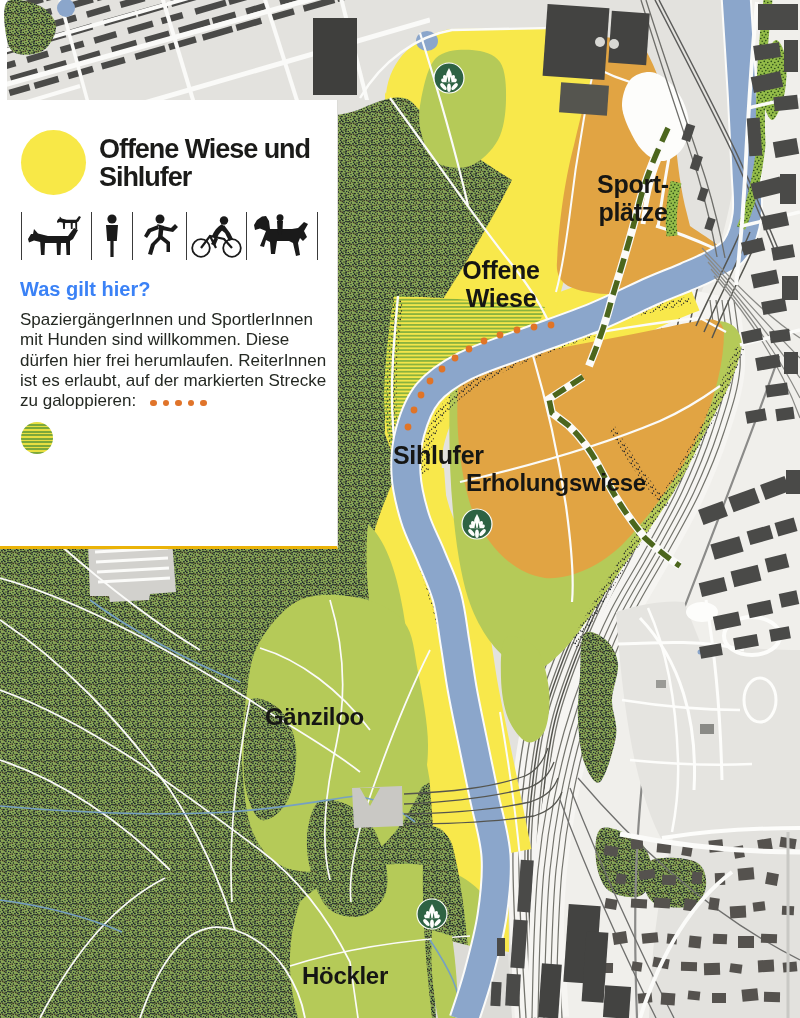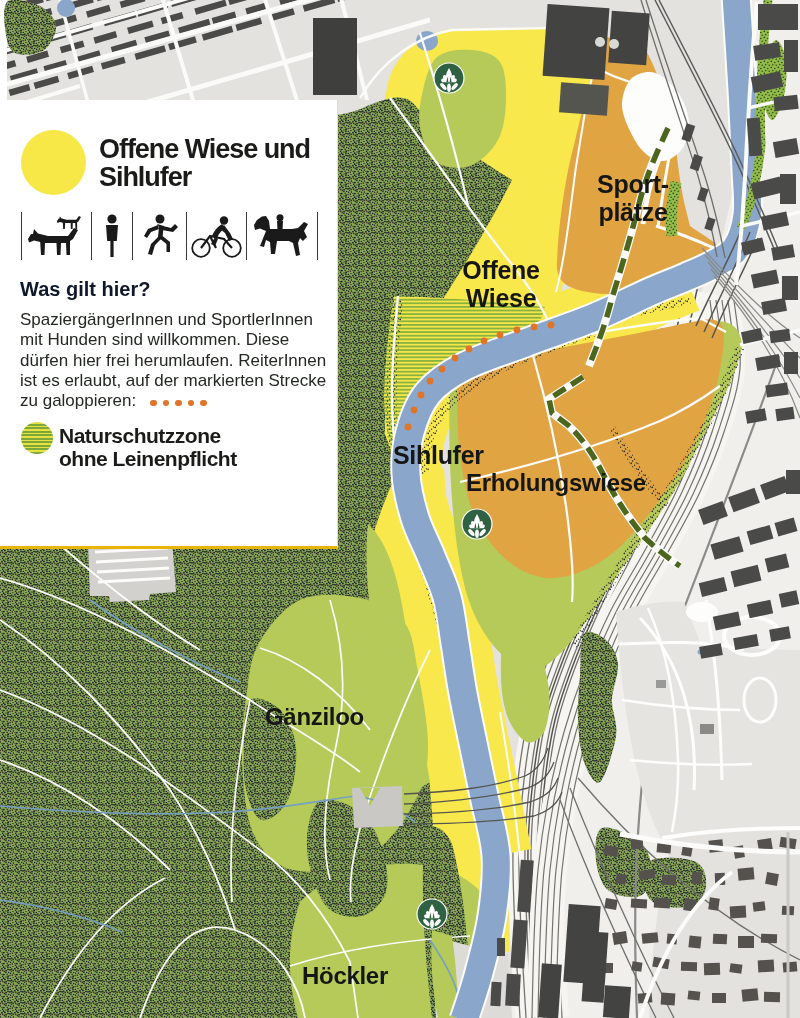--- a/index.html
+++ b/index.html
@@ -855,21 +855,20 @@
         </div>
   <div style="box-sizing:border-box;width:72px;height:48px;border-left:1.6px solid #3a3a3a;border-right:1.6px solid #3a3a3a;display:flex;align-items:center;justify-content:center">
           <svg width="60" height="44" viewBox="0 0 60 44">
             <path d="M2,11 L5,6 L10,2.5 L14,2 L17,7 L18,15 L40,15 L46,14 L52,8 L56,10 L52,17 L55,23 L51,27 L48,24 L46,29 L48,41 L44,42 L41,29 L37,27 L25,27 L23,40 L19,40 L18,28 L14,26 L12,33 L8,32 L12,22 L14,17 L8,14.5 L3,16 Z" fill="#1a1a1a"></path>
             <circle cx="28" cy="3.8" r="3.5" fill="#1a1a1a"></circle>
             <path d="M25,7 L31,7 L30.5,16 L29,21 L26.5,21 L25.5,16 Z" fill="#1a1a1a"></path>
           </svg>
         </div>
  </div>
 
- <div style="position:absolute;left:20px;top:178px;font-family:'Liberation Sans',sans-serif;font-weight:bold;font-size:20px;color:#0f172a">Was gilt hier?</div>
+ <div style="position:absolute;left:20px;top:178px;font-family:'Liberation Sans',sans-serif;font-weight:bold;font-size:20px;color:#3b82f6">Was gilt hier?</div>
 
  <div style="position:absolute;left:20px;top:210px;font-family:'Liberation Sans',sans-serif;font-size:17px;line-height:20.3px;color:#242822">SpaziergängerInnen und SportlerInnen<br>mit Hunden sind willkommen. Diese<br>dürfen hier frei herumlaufen. ReiterInnen<br>ist es erlaubt, auf der markierten Strecke<br>zu galoppieren:&nbsp;&nbsp;&nbsp;<span style="display:inline-block;width:6.5px;height:6.5px;border-radius:50%;background:#e0742a;margin-right:6px"></span><span style="display:inline-block;width:6.5px;height:6.5px;border-radius:50%;background:#e0742a;margin-right:6px"></span><span style="display:inline-block;width:6.5px;height:6.5px;border-radius:50%;background:#e0742a;margin-right:6px"></span><span style="display:inline-block;width:6.5px;height:6.5px;border-radius:50%;background:#e0742a;margin-right:6px"></span><span style="display:inline-block;width:6.5px;height:6.5px;border-radius:50%;background:#e0742a;margin-right:6px"></span></div>
 
  <div style="position:absolute;left:21px;top:322px;width:32px;height:32px;border-radius:50%;background:repeating-linear-gradient(180deg,#e8df41 0px,#e8df41 1.7px,#7ca83a 1.7px,#7ca83a 3.5px)"></div>
 
- <div style="position:absolute;left:59px;top:324px;font-family:'Liberation Sans',sans-serif;font-weight:bold;font-size:21px;line-height:23px;color:#1b1b19;letter-spacing:-0.5px">Naturschutzzone<br>ohne Leinenpflicht</div>
 </div>
 
 </div>
 </body></html>

